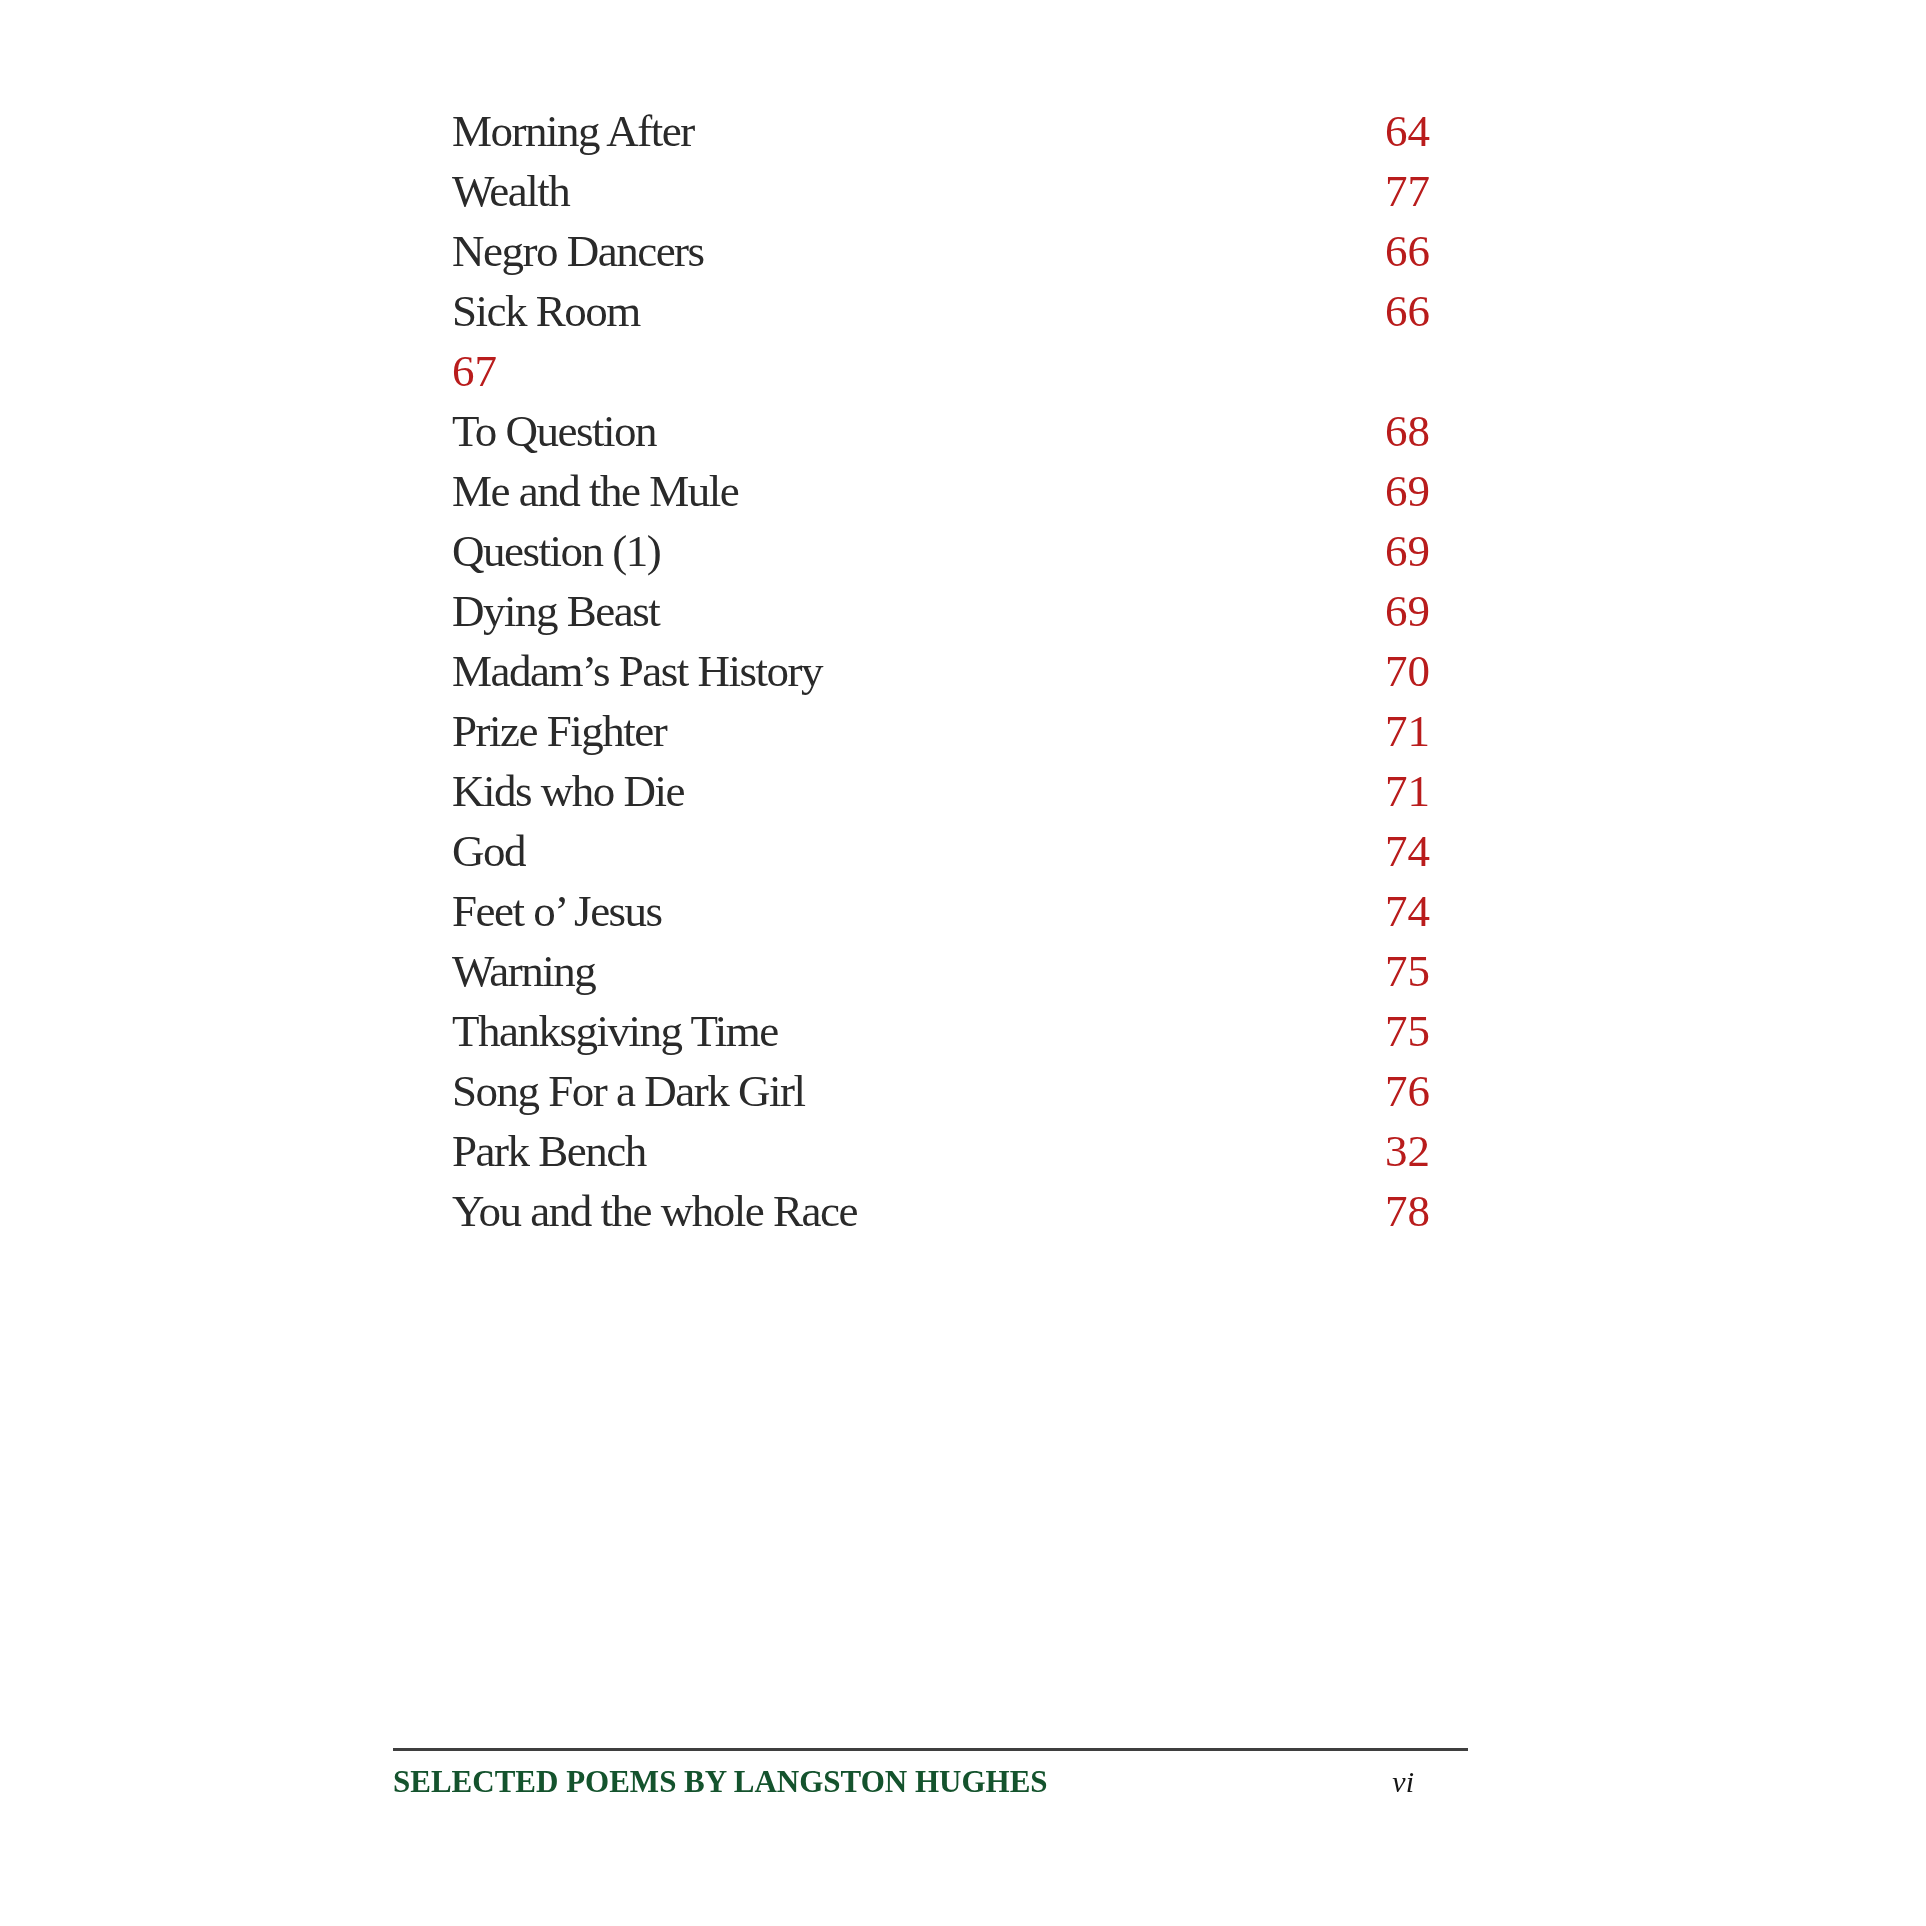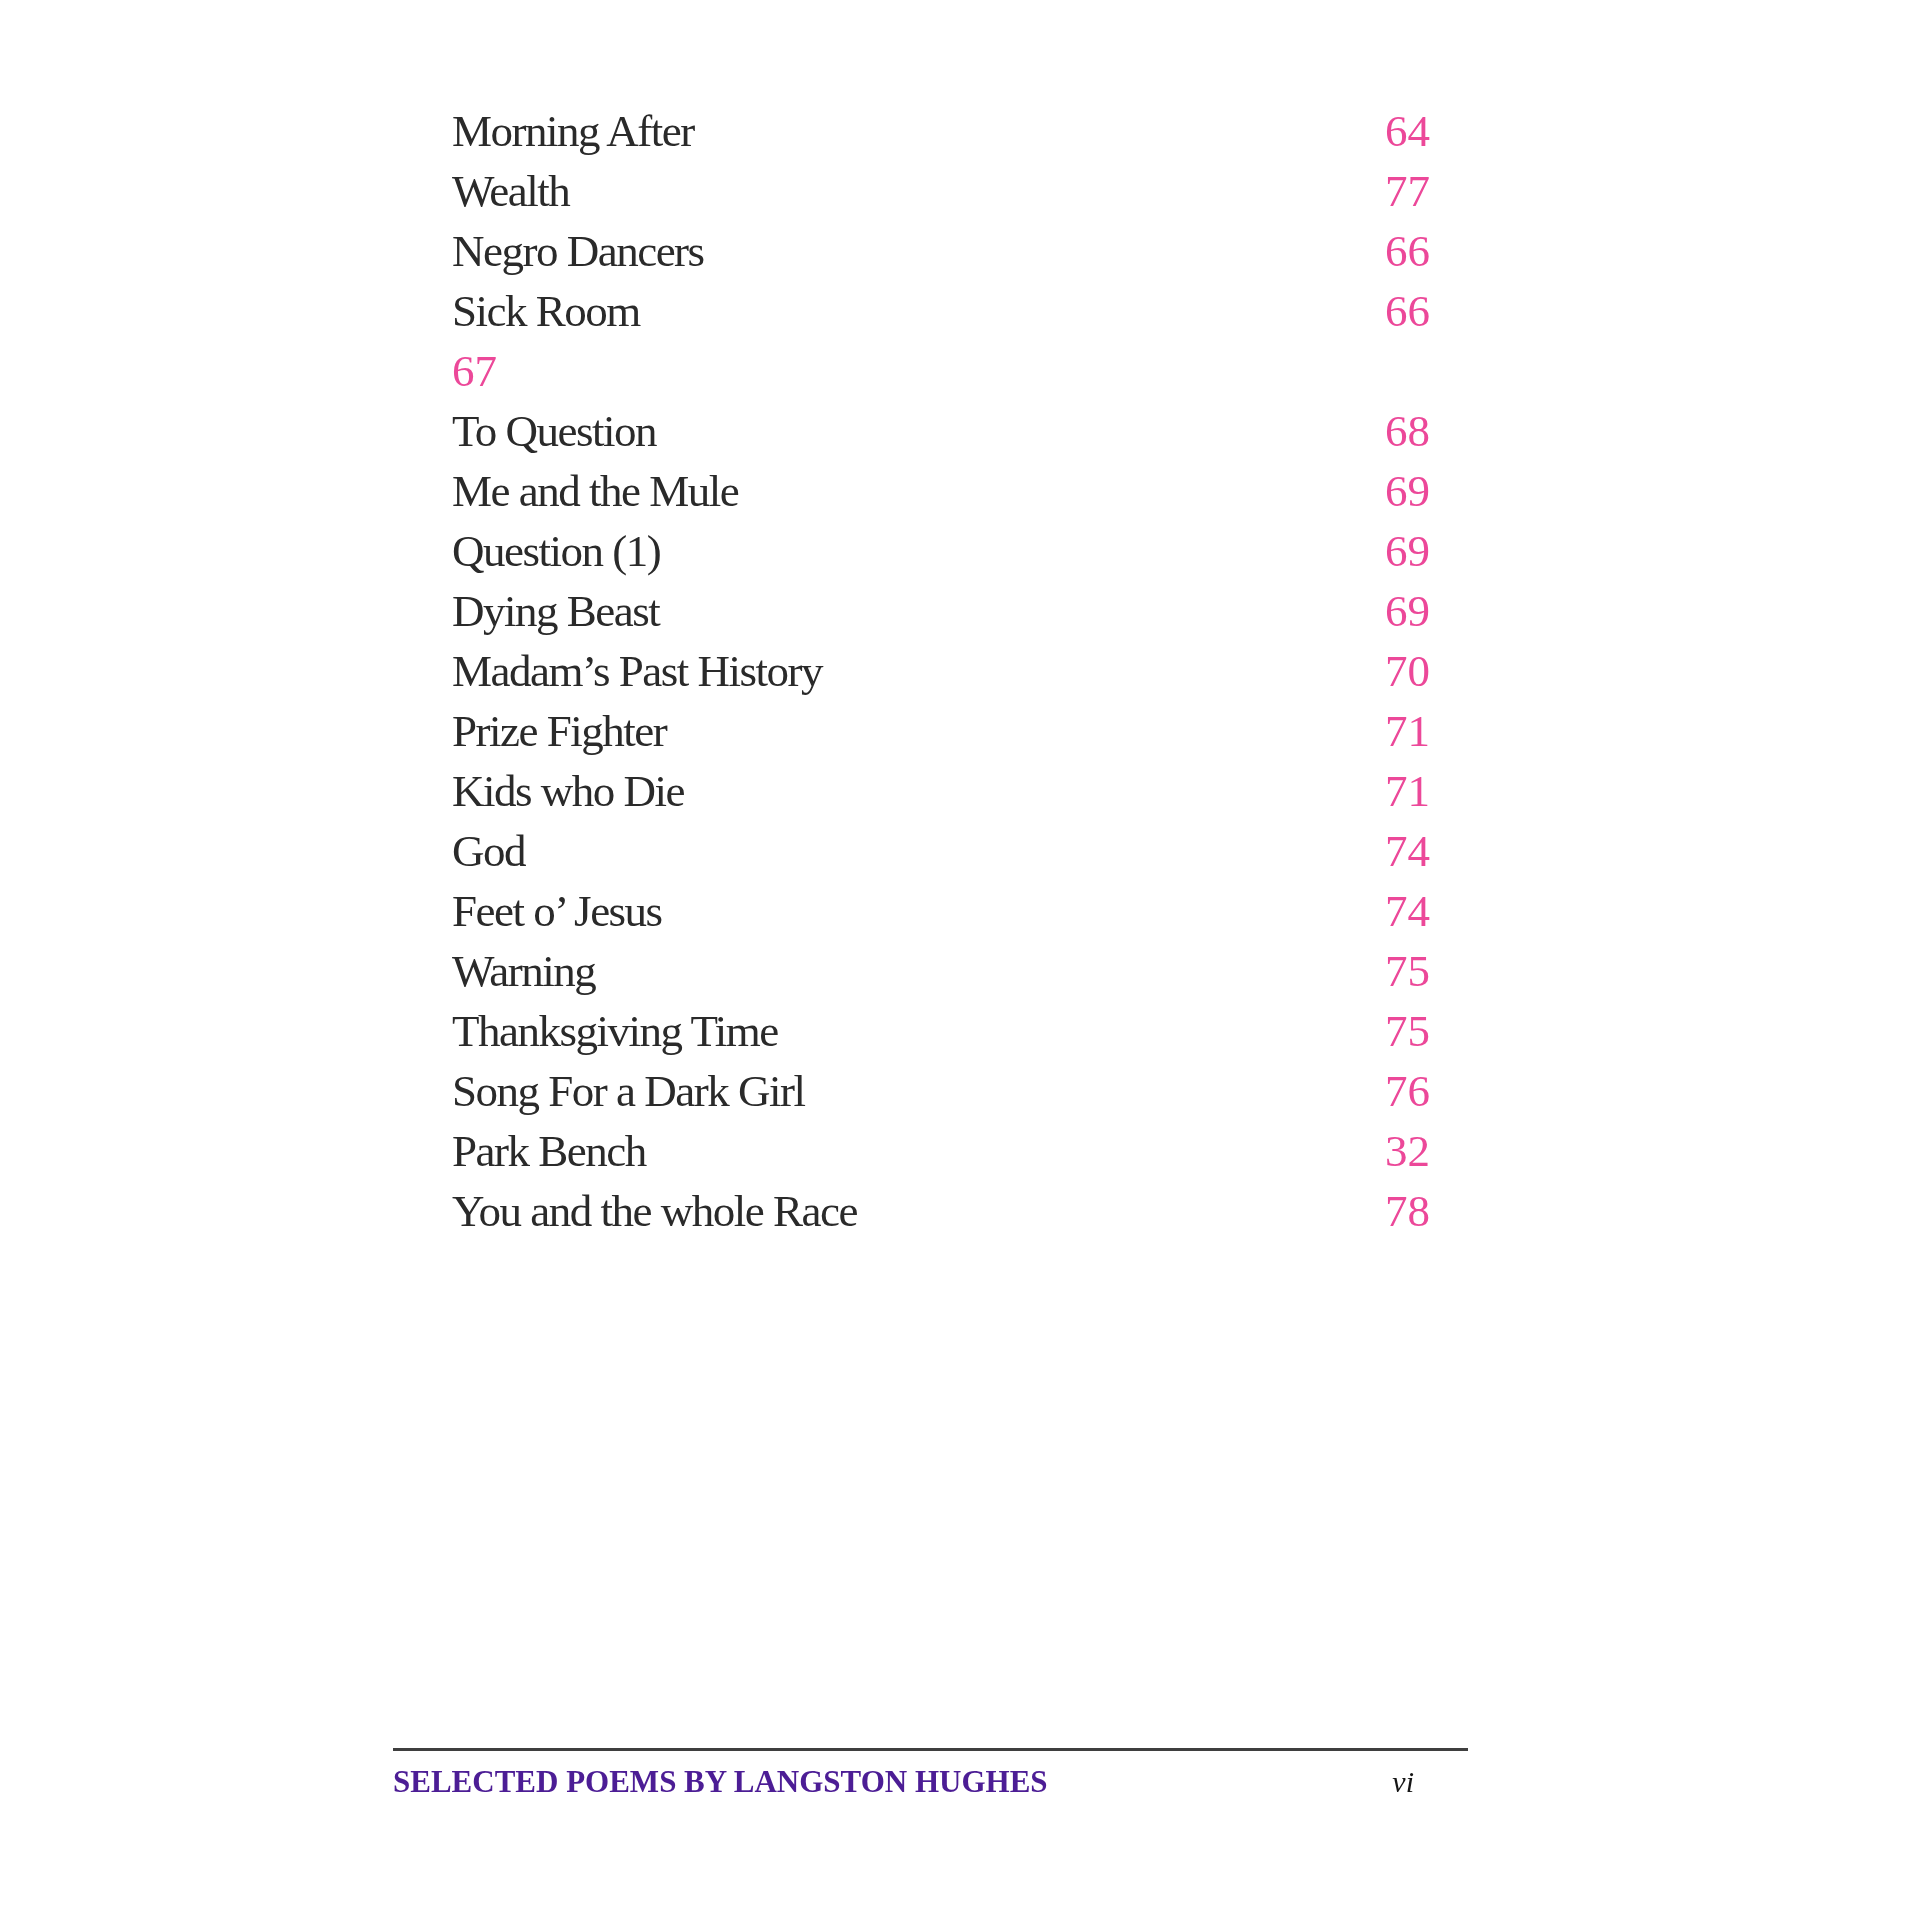--- a/index.html
+++ b/index.html
@@ -29,40 +29,40 @@
     height: 60px;
     line-height: 60px;
     font-size: 45px;
     letter-spacing: -1.5px;
     white-space: nowrap;
   }
   .toc-title {
     color: #2a2a2a;
   }
   .toc-page {
-    color: #ec4899;
+    color: #b91c1c;
     letter-spacing: 0;
   }
   .footer-rule {
     position: absolute;
     left: 393px;
     top: 1748px;
     width: 1075px;
     height: 3px;
     background: #3f3f3f;
   }
   .footer-title {
     position: absolute;
     left: 393px;
     top: 1766px;
     font-size: 31px;
     font-weight: bold;
     letter-spacing: 0px;
     line-height: 31px;
-    color: #4c1d95;
+    color: #14532d;
     white-space: nowrap;
     text-align: right;
   }
   .footer-folio {
     position: absolute;
     right: 458px;
     top: 1766px;
     font-size: 30px;
     font-style: italic;
     font-weight: normal;

